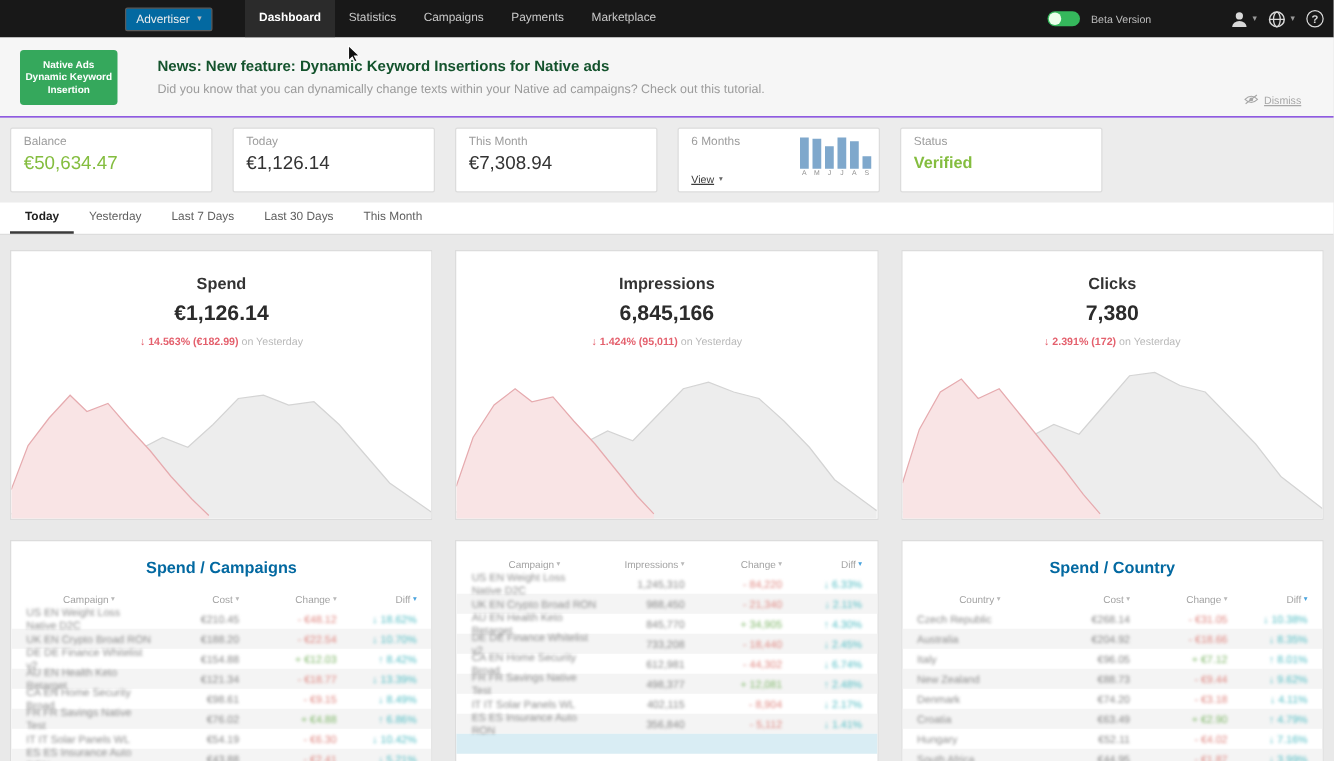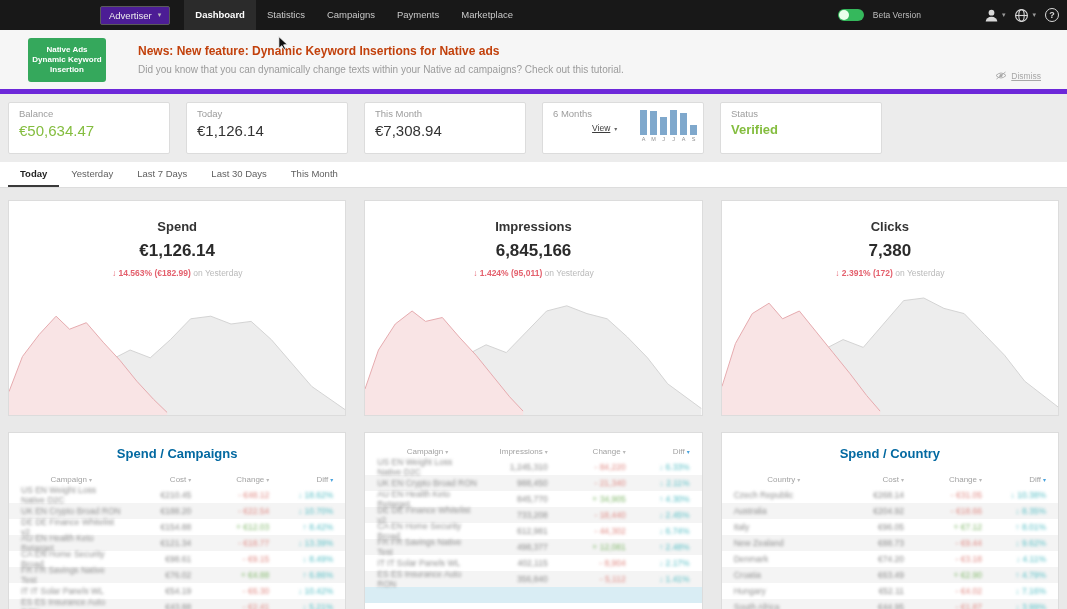--- a/index.html
+++ b/index.html
@@ -1,56 +1,56 @@
 <!DOCTYPE html>
 <html><head>
 <meta charset="utf-8">
 <style>
   * { box-sizing: border-box; margin: 0; padding: 0; }
   html,body { width:1067px; height:609px; overflow:hidden; }
   body { font-family:"Liberation Sans", sans-serif; background:#e9e9e9; position:relative; }
 
   
   .topbar { height:30px; background:#181818; display:flex; align-items:center; padding:0 8px; }
-  .adv-select { margin-left:92px; background:#4c1d95; border:1px solid #5a5a5a; color:#eee;
+  .adv-select { margin-left:92px; background:#0369a1; border:1px solid #5a5a5a; color:#eee;
     font-size:9.5px; padding:3px 8px; border-radius:2px; display:flex; align-items:center; gap:6px; cursor:pointer; }
   .adv-select .caret { font-size:7px; color:#bbb; }
-  .topnav { display:flex; margin-left:14px; height:30px; }
+  .topnav { display:flex; margin-left:26px; height:30px; }
   .topnav .nav-item { font-size:9.5px; color:#c9c9c9; padding:0 11px; line-height:30px; cursor:pointer; }
   .topnav .nav-item.active { color:#fff; font-weight:bold; background:#2b2b2b; }
   .topbar-right { margin-left:auto; display:flex; align-items:center; gap:9px; }
   .toggle { width:26px; height:12px; border-radius:6px; background:#35b85c; position:relative; cursor:pointer; }
   .toggle .knob { position:absolute; left:1px; top:1px; width:10px; height:10px; border-radius:50%; background:#eaffea; }
   .beta-label { font-size:8.5px; color:#bdbdbd; margin-right:54px; }
   .icon-btn { display:flex; align-items:center; gap:3px; cursor:pointer; }
   .icon-btn .caret { font-size:7px; color:#9a9a9a; }
   .help-circle { width:14px; height:14px; border:1.2px solid #d8d8d8; border-radius:50%;
     color:#d8d8d8; font-size:9px; font-weight:bold; display:flex; align-items:center; justify-content:center; }
 
   
-  .news { height:64px; background:#f6f6f6; border-bottom:5px solid #6d28d9; display:flex; align-items:center;
-    padding:0 28px; position:relative; }
+  .news { height:64px; background:#f6f6f6; border-bottom:1px solid #6d28d9; display:flex; align-items:center;
+    padding:0 16px; position:relative; }
   .news-logo { width:78px; height:44px; background:#35a85c; border-radius:3px; color:#fff; font-weight:bold;
     font-size:8px; line-height:10px; display:flex; flex-direction:column; align-items:center; justify-content:center; text-align:center; }
   .news-text { margin-left:32px; }
-  .news-title { font-size:12px; font-weight:bold; color:#c2410c; margin-bottom:6px; }
+  .news-title { font-size:12px; font-weight:bold; color:#14532d; margin-bottom:6px; }
   .news-sub { font-size:10px; color:#9b9b9b; }
   .dismiss { position:absolute; right:26px; bottom:8px; display:flex; gap:4px;
     font-size:8.5px; color:#a7a7a7; cursor:pointer; }
   .dismiss span { text-decoration:underline; }
   .mouse-cursor { position:absolute; left:278px; top:6px; }
 
   
   .stats-row { background:#ececec; padding:8px; display:flex; gap:16px; }
   .stat-card { width:162px; height:52px; background:#fff; border:1px solid #dcdcdc; border-radius:2px; padding:5px 10px; }
   .stat-label { font-size:9.5px; color:#9c9c9c; margin-bottom:3px; }
   .stat-value { font-size:15px; color:#333; }
   .green-text { color:#84bd3f; }
   .stat-card.six { display:flex; justify-content:space-between; padding-right:6px; }
-  .six-left { display:flex; flex-direction:row; justify-content:space-between; }
+  .six-left { display:flex; flex-direction:column; justify-content:space-between; }
   .view-link { font-size:8.5px; color:#3c3c3c; display:flex; gap:4px; align-items:center; cursor:pointer; }
   .view-link span:first-child { text-decoration:underline; }
   .view-link .caret { font-size:6px; color:#666; }
   .minibars { display:flex; align-items:flex-end; gap:3px; height:34px; padding-top:2px; }
   .minibar-col { display:flex; flex-direction:column; align-items:center; justify-content:flex-end; height:100%; }
   .minibar { width:7px; background:#7fa8cc; }
   .minibar-label { font-size:5.5px; color:#8e8e8e; margin-top:1px; }
   .status-value { font-size:13px; font-weight:bold; }
 
   

